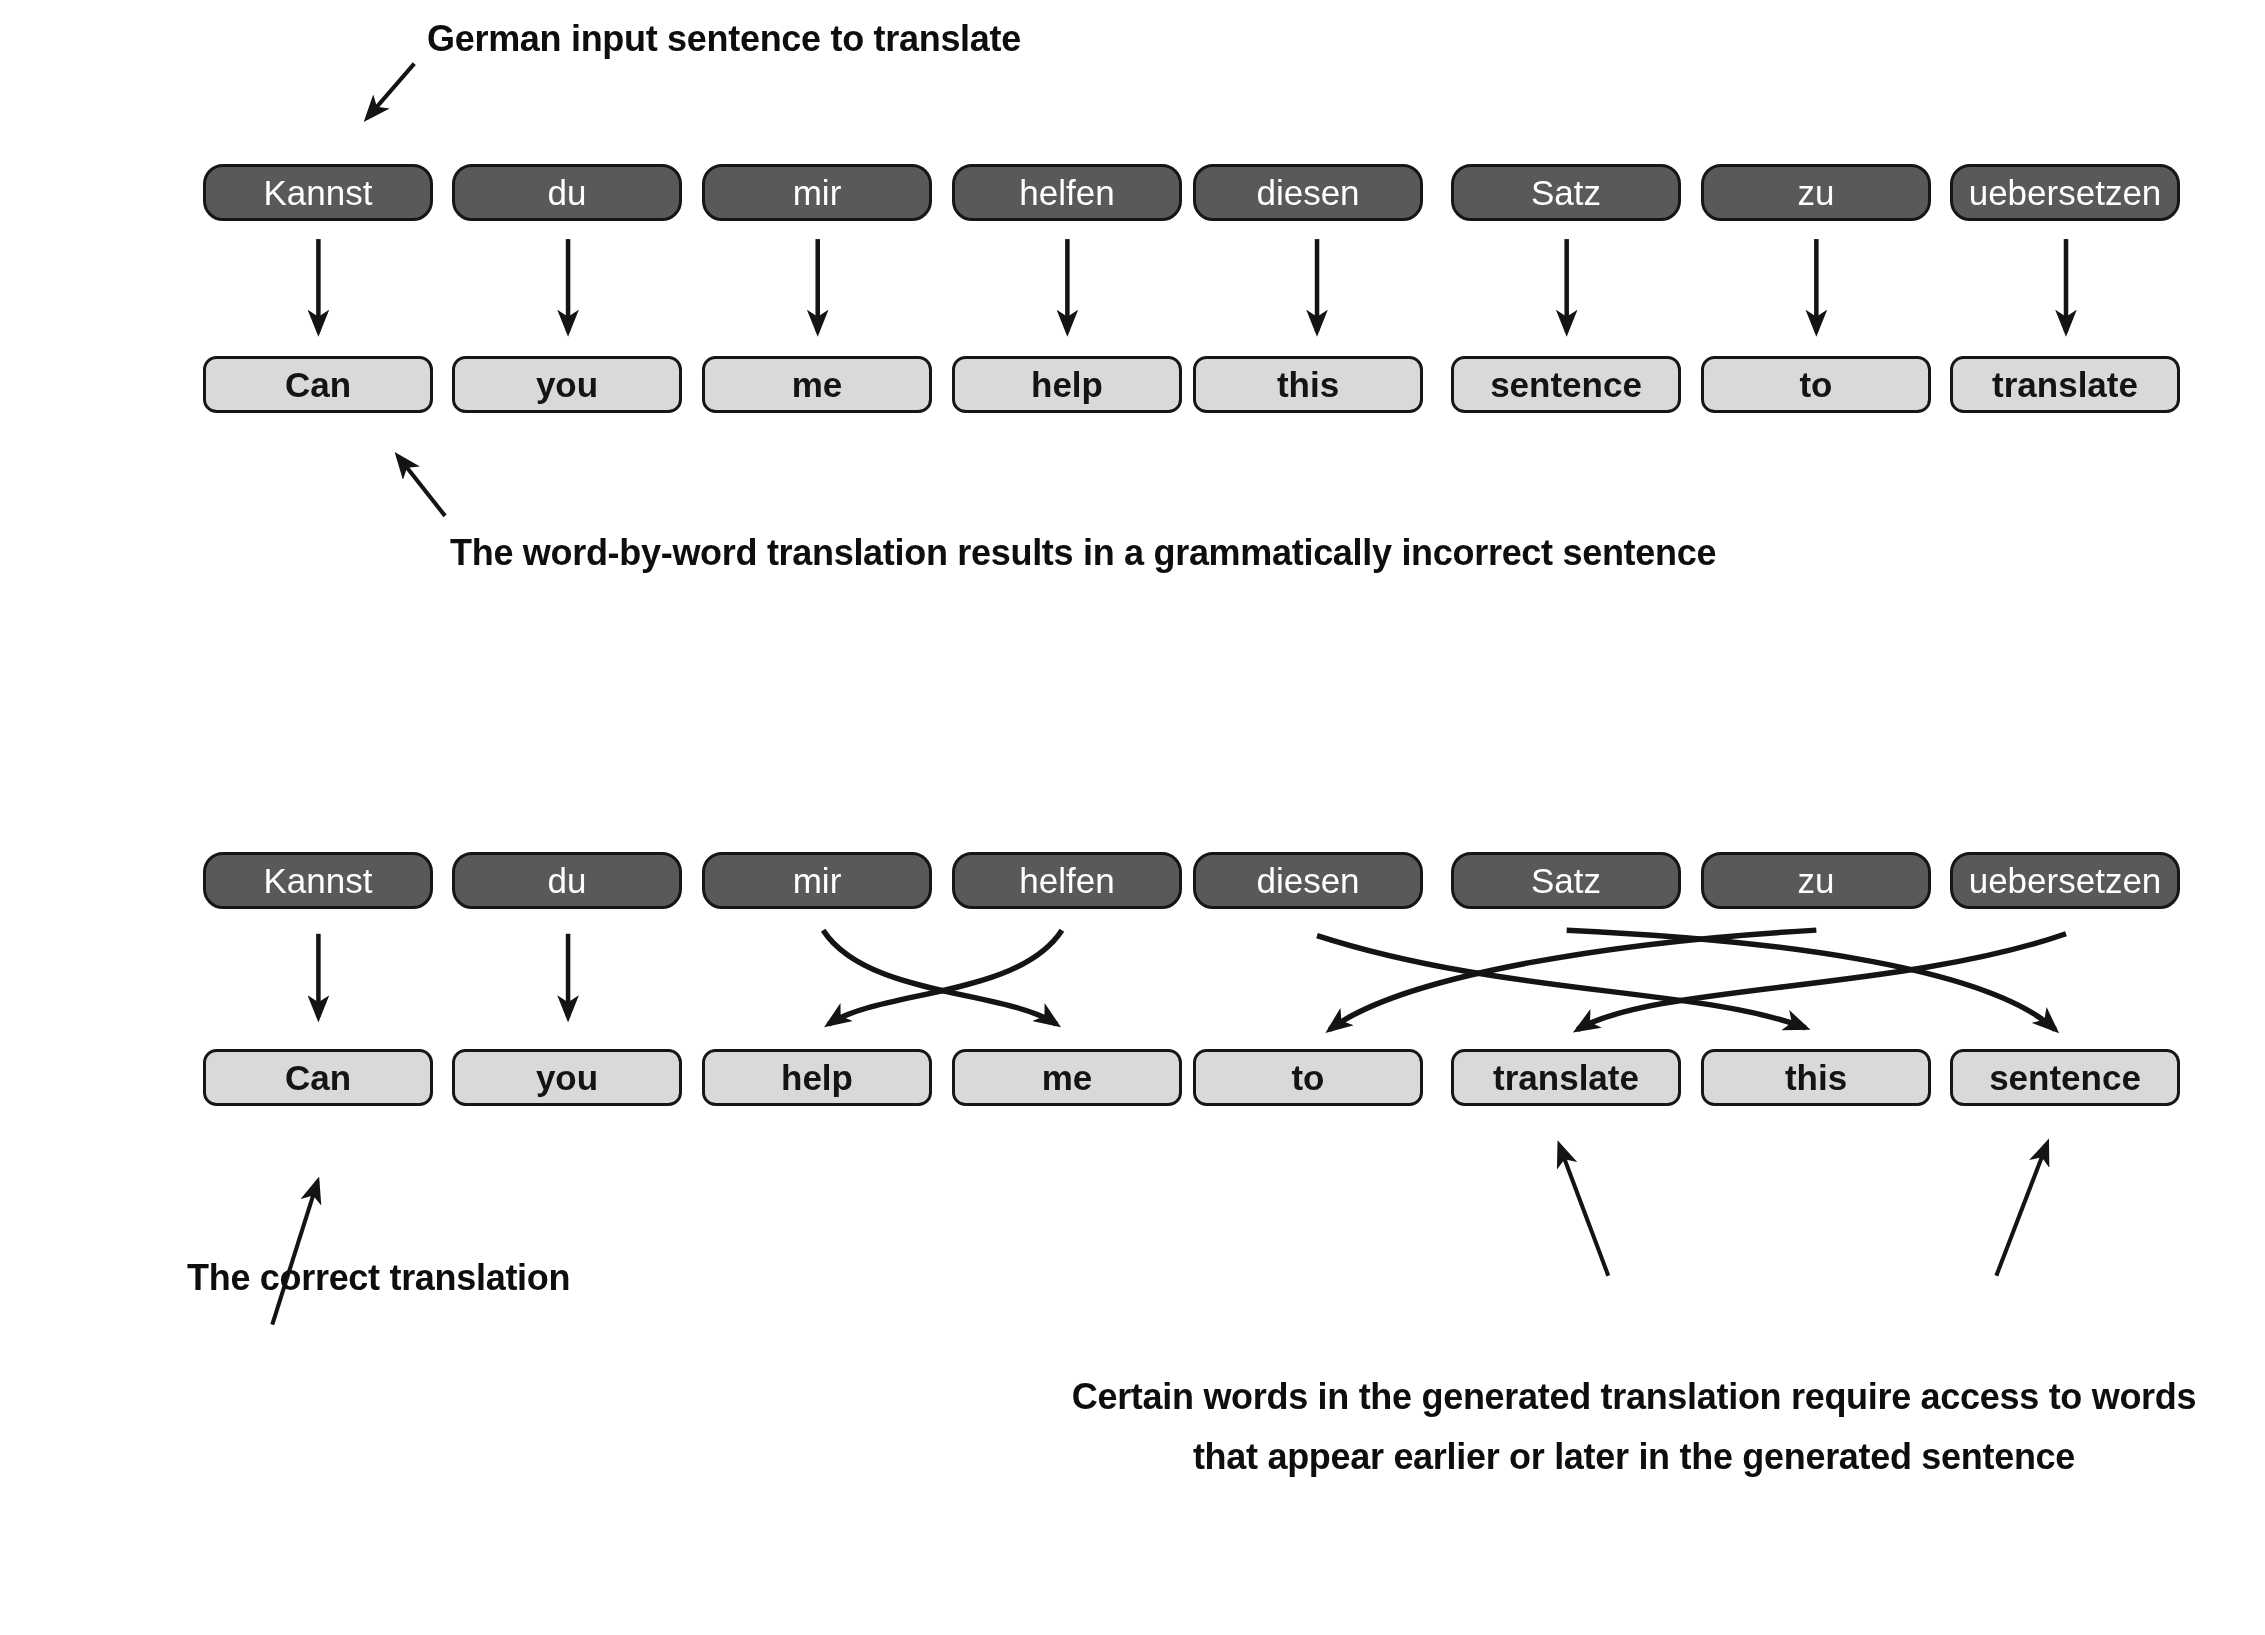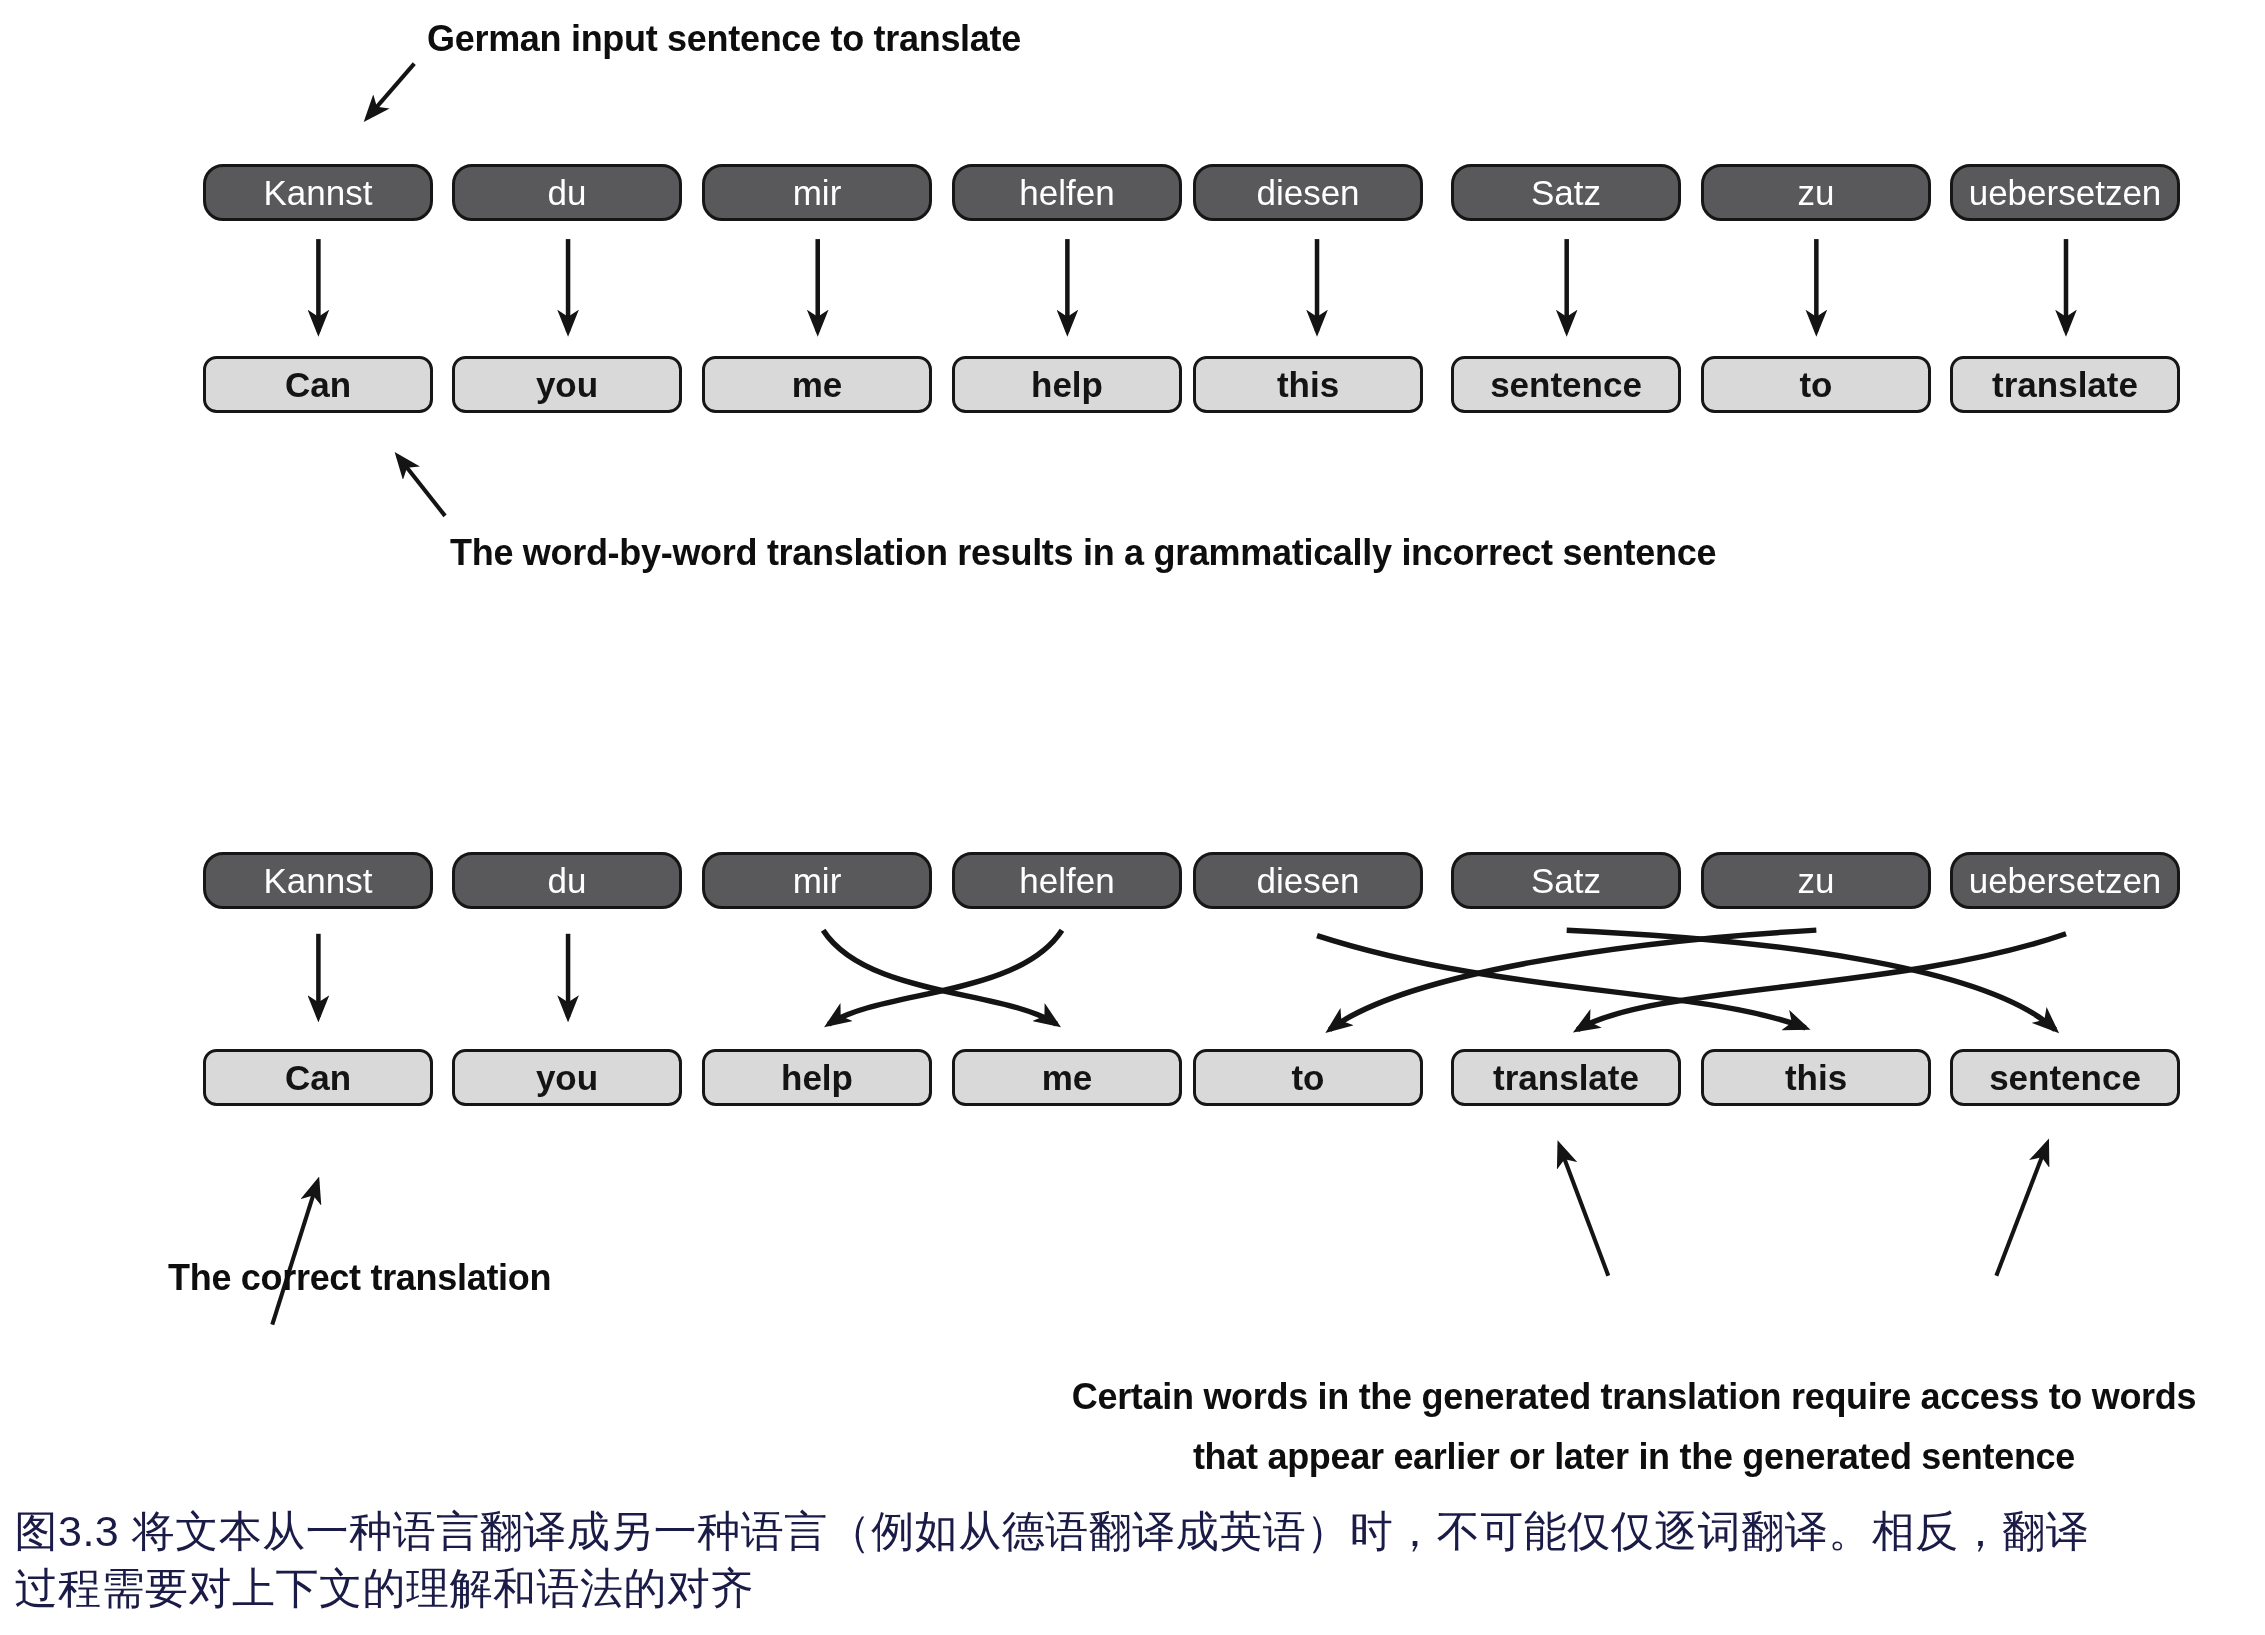--- a/index.html
+++ b/index.html
@@ -17,21 +17,21 @@
   .english{background:#d9d9d9;color:#141414;font-weight:bold;}
   .r1{top:164px}.r2{top:356px}.r3{top:852px}.r4{top:1049px}
   .c1{left:203px}.c2{left:452px}.c3{left:702px}.c4{left:952px}
   .c5{left:1193px}.c6{left:1451px}.c7{left:1701px}.c8{left:1950px}
   .ann{
     position:absolute;font-weight:bold;font-size:36px;color:#0e0e0e;
     white-space:nowrap;letter-spacing:-0.3px;
   }
   .ann-german{left:427px;top:18px;}
   .ann-wordbyword{left:450px;top:532px;}
-  .ann-correct{left:168px;top:1257px;text-align:right;}
+  .ann-correct{left:187px;top:1257px;text-align:right;}
   .ann-context{left:1634px;top:1367px;transform:translateX(-50%);text-align:center;line-height:60px;}
   .caption{
     position:absolute;left:14.5px;top:1503px;font-size:43px;line-height:57px;
     color:#1b1b47;letter-spacing:0.5px;white-space:nowrap;
   }
 </style>
 </head>
 <body>
 
 <div class="stage">
@@ -113,19 +113,15 @@
 
   <div class="box english r4 c1">Can</div>
   <div class="box english r4 c2">you</div>
   <div class="box english r4 c3">help</div>
   <div class="box english r4 c4">me</div>
   <div class="box english r4 c5">to</div>
   <div class="box english r4 c6">translate</div>
   <div class="box english r4 c7">this</div>
   <div class="box english r4 c8">sentence</div>
 
-  <div class="caption">
-    <div>图3.3 将文本从一种语言翻译成另一种语言（例如从德语翻译成英语）时，不可能仅仅逐词翻译。相反，翻译</div>
-    <div>过程需要对上下文的理解和语法的对齐</div>
-  </div>
 
 </div>
 
 
 </body></html>

